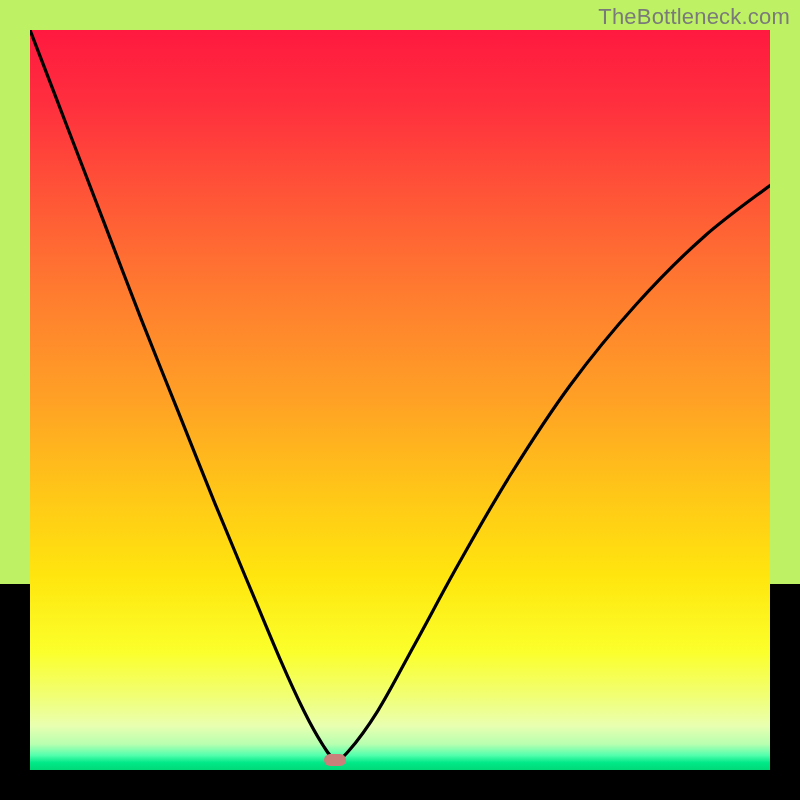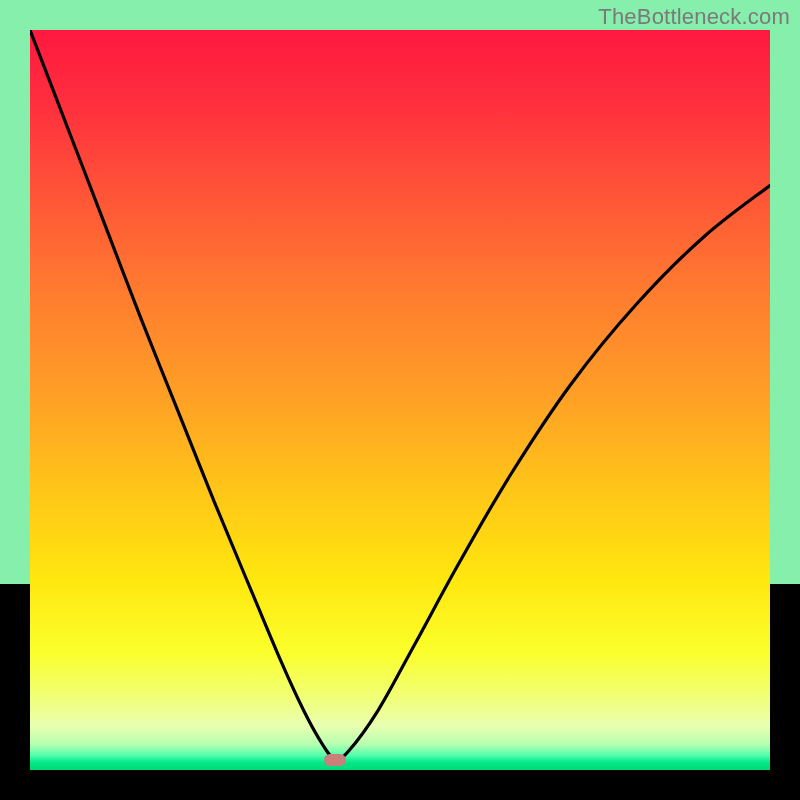--- a/index.html
+++ b/index.html
@@ -7,21 +7,21 @@
     padding: 0;
     width: 800px;
     height: 800px;
     background: #000;
     font-family: Arial, Helvetica, sans-serif;
   }
   .frame {
     position: relative;
     width: 800px;
     height: 584px;
-    background: #86efac;
+    background: #bef264;
   }
   .watermark {
     position: absolute;
     top: 4px;
     right: 10px;
     color: #7a7a7a;
     font-size: 22px;
     font-weight: 500;
     letter-spacing: 0.2px;
     z-index: 5;

